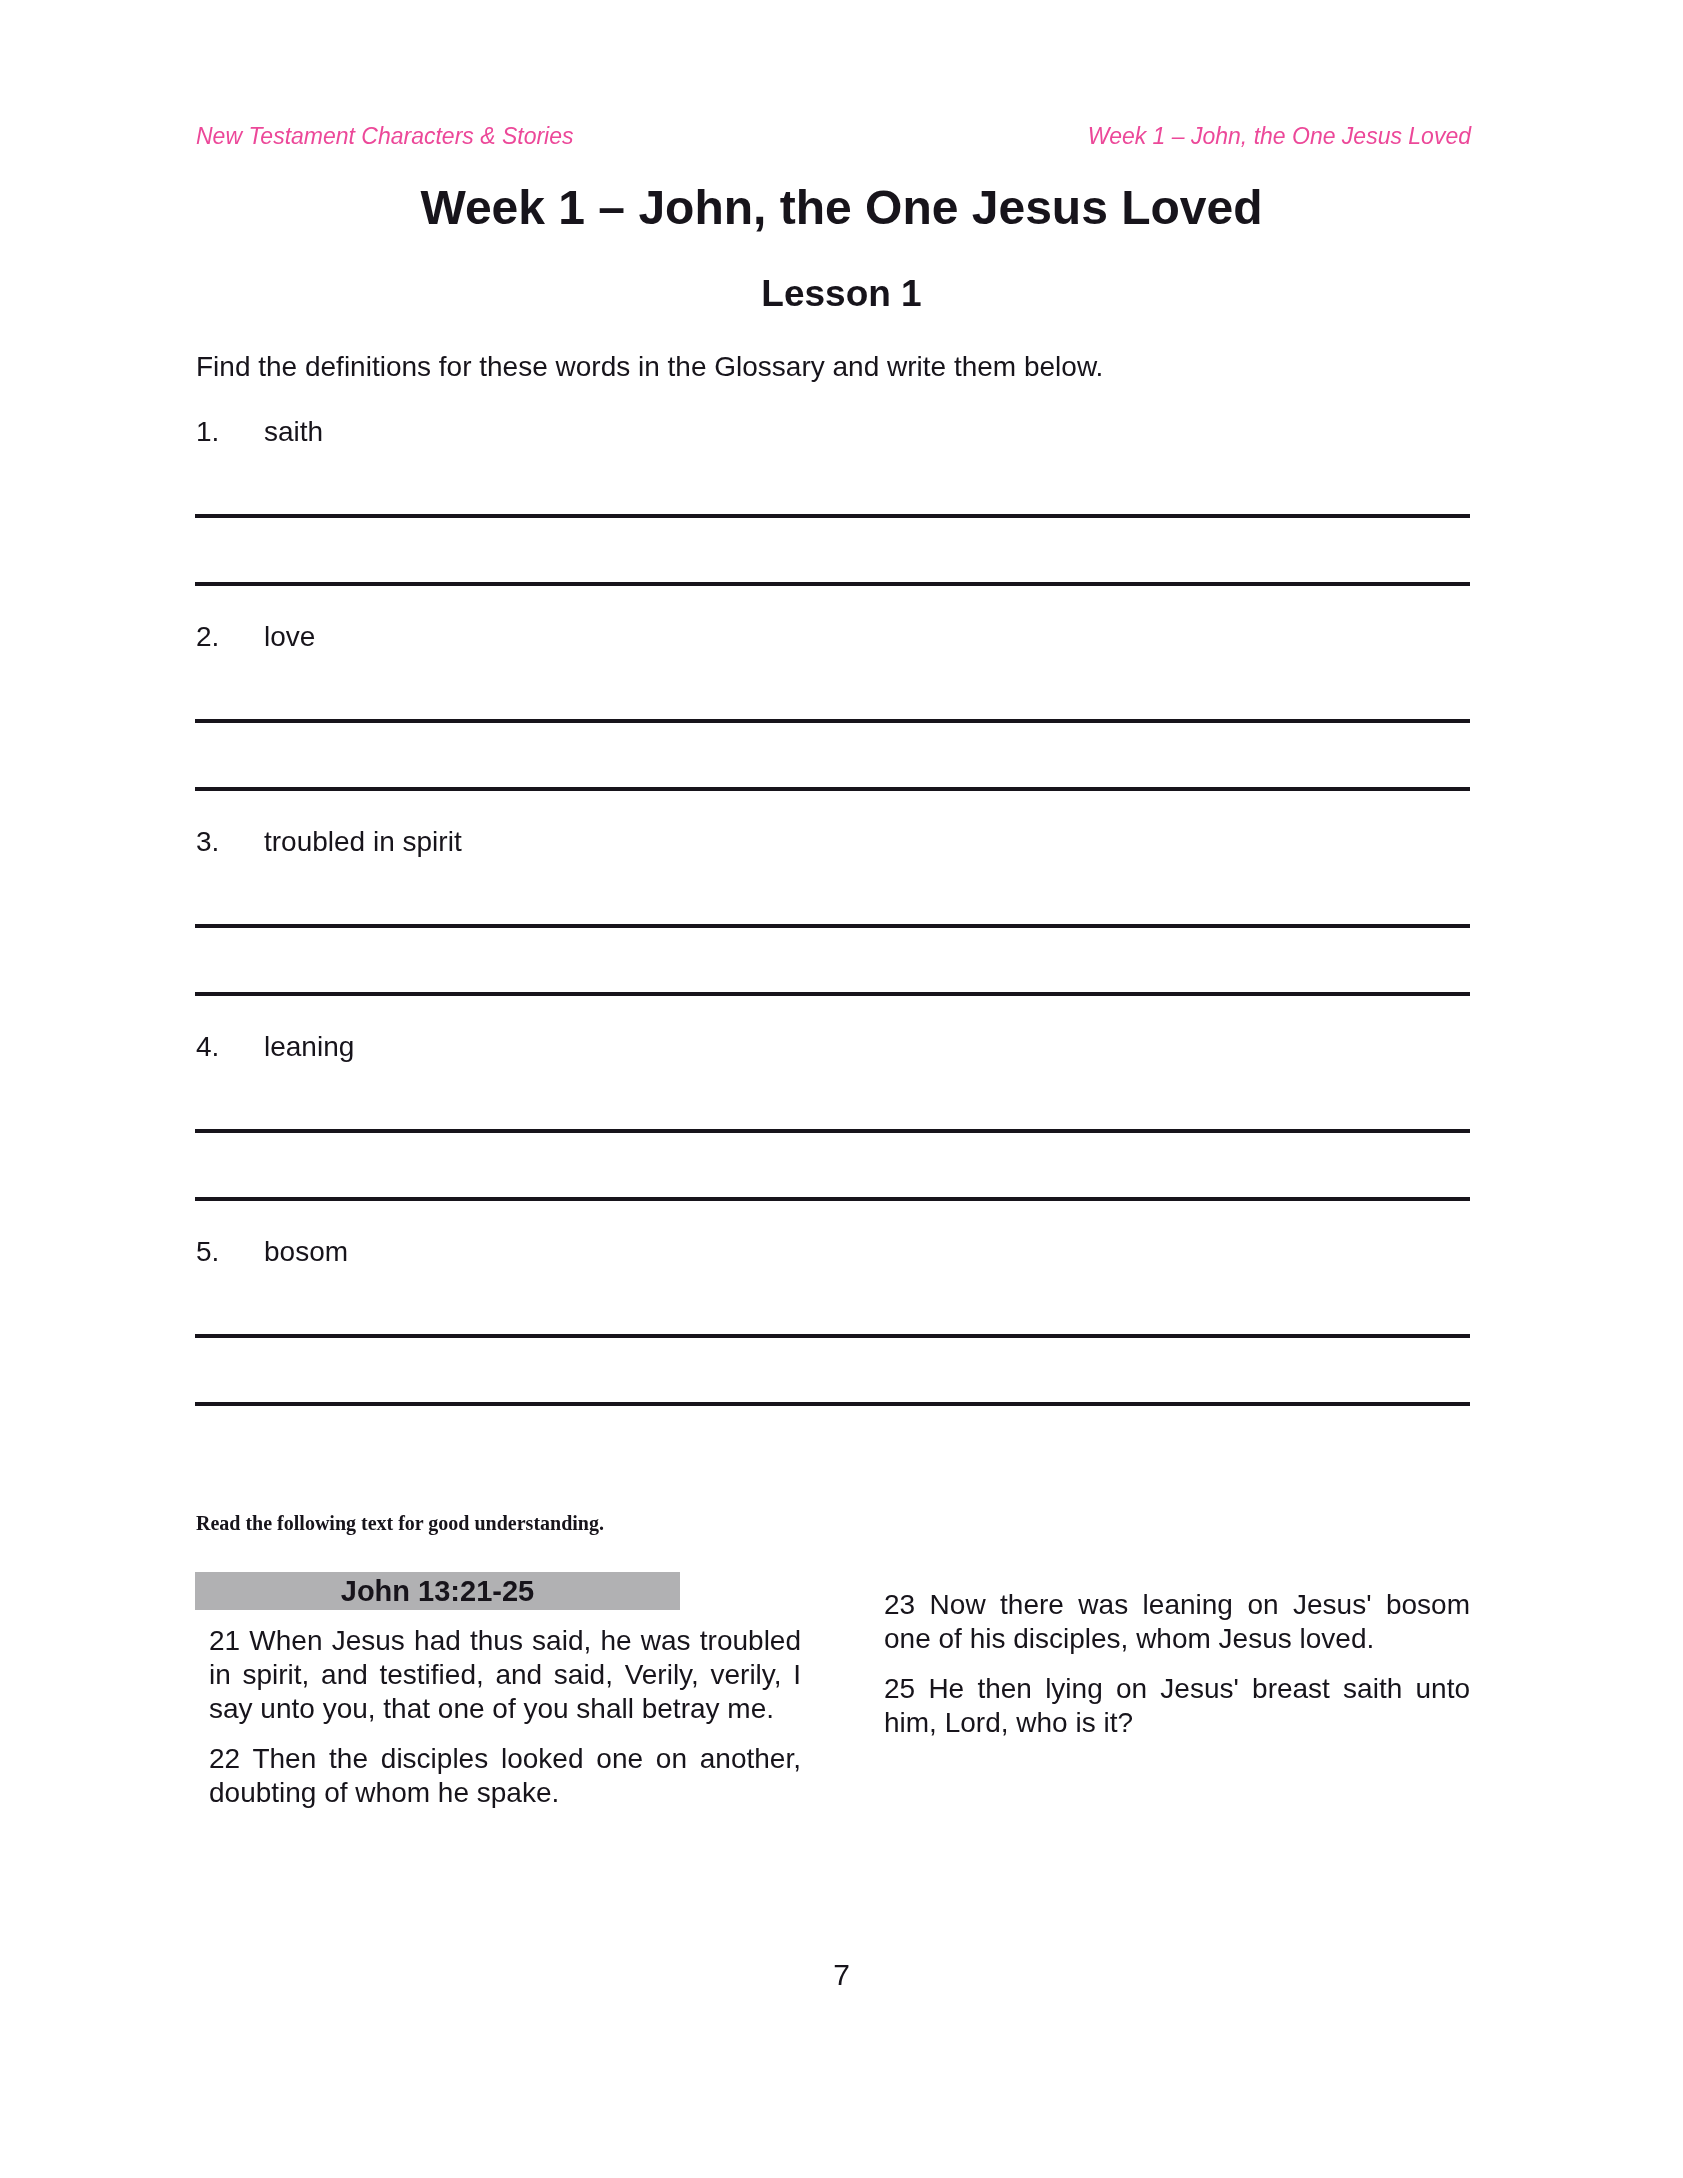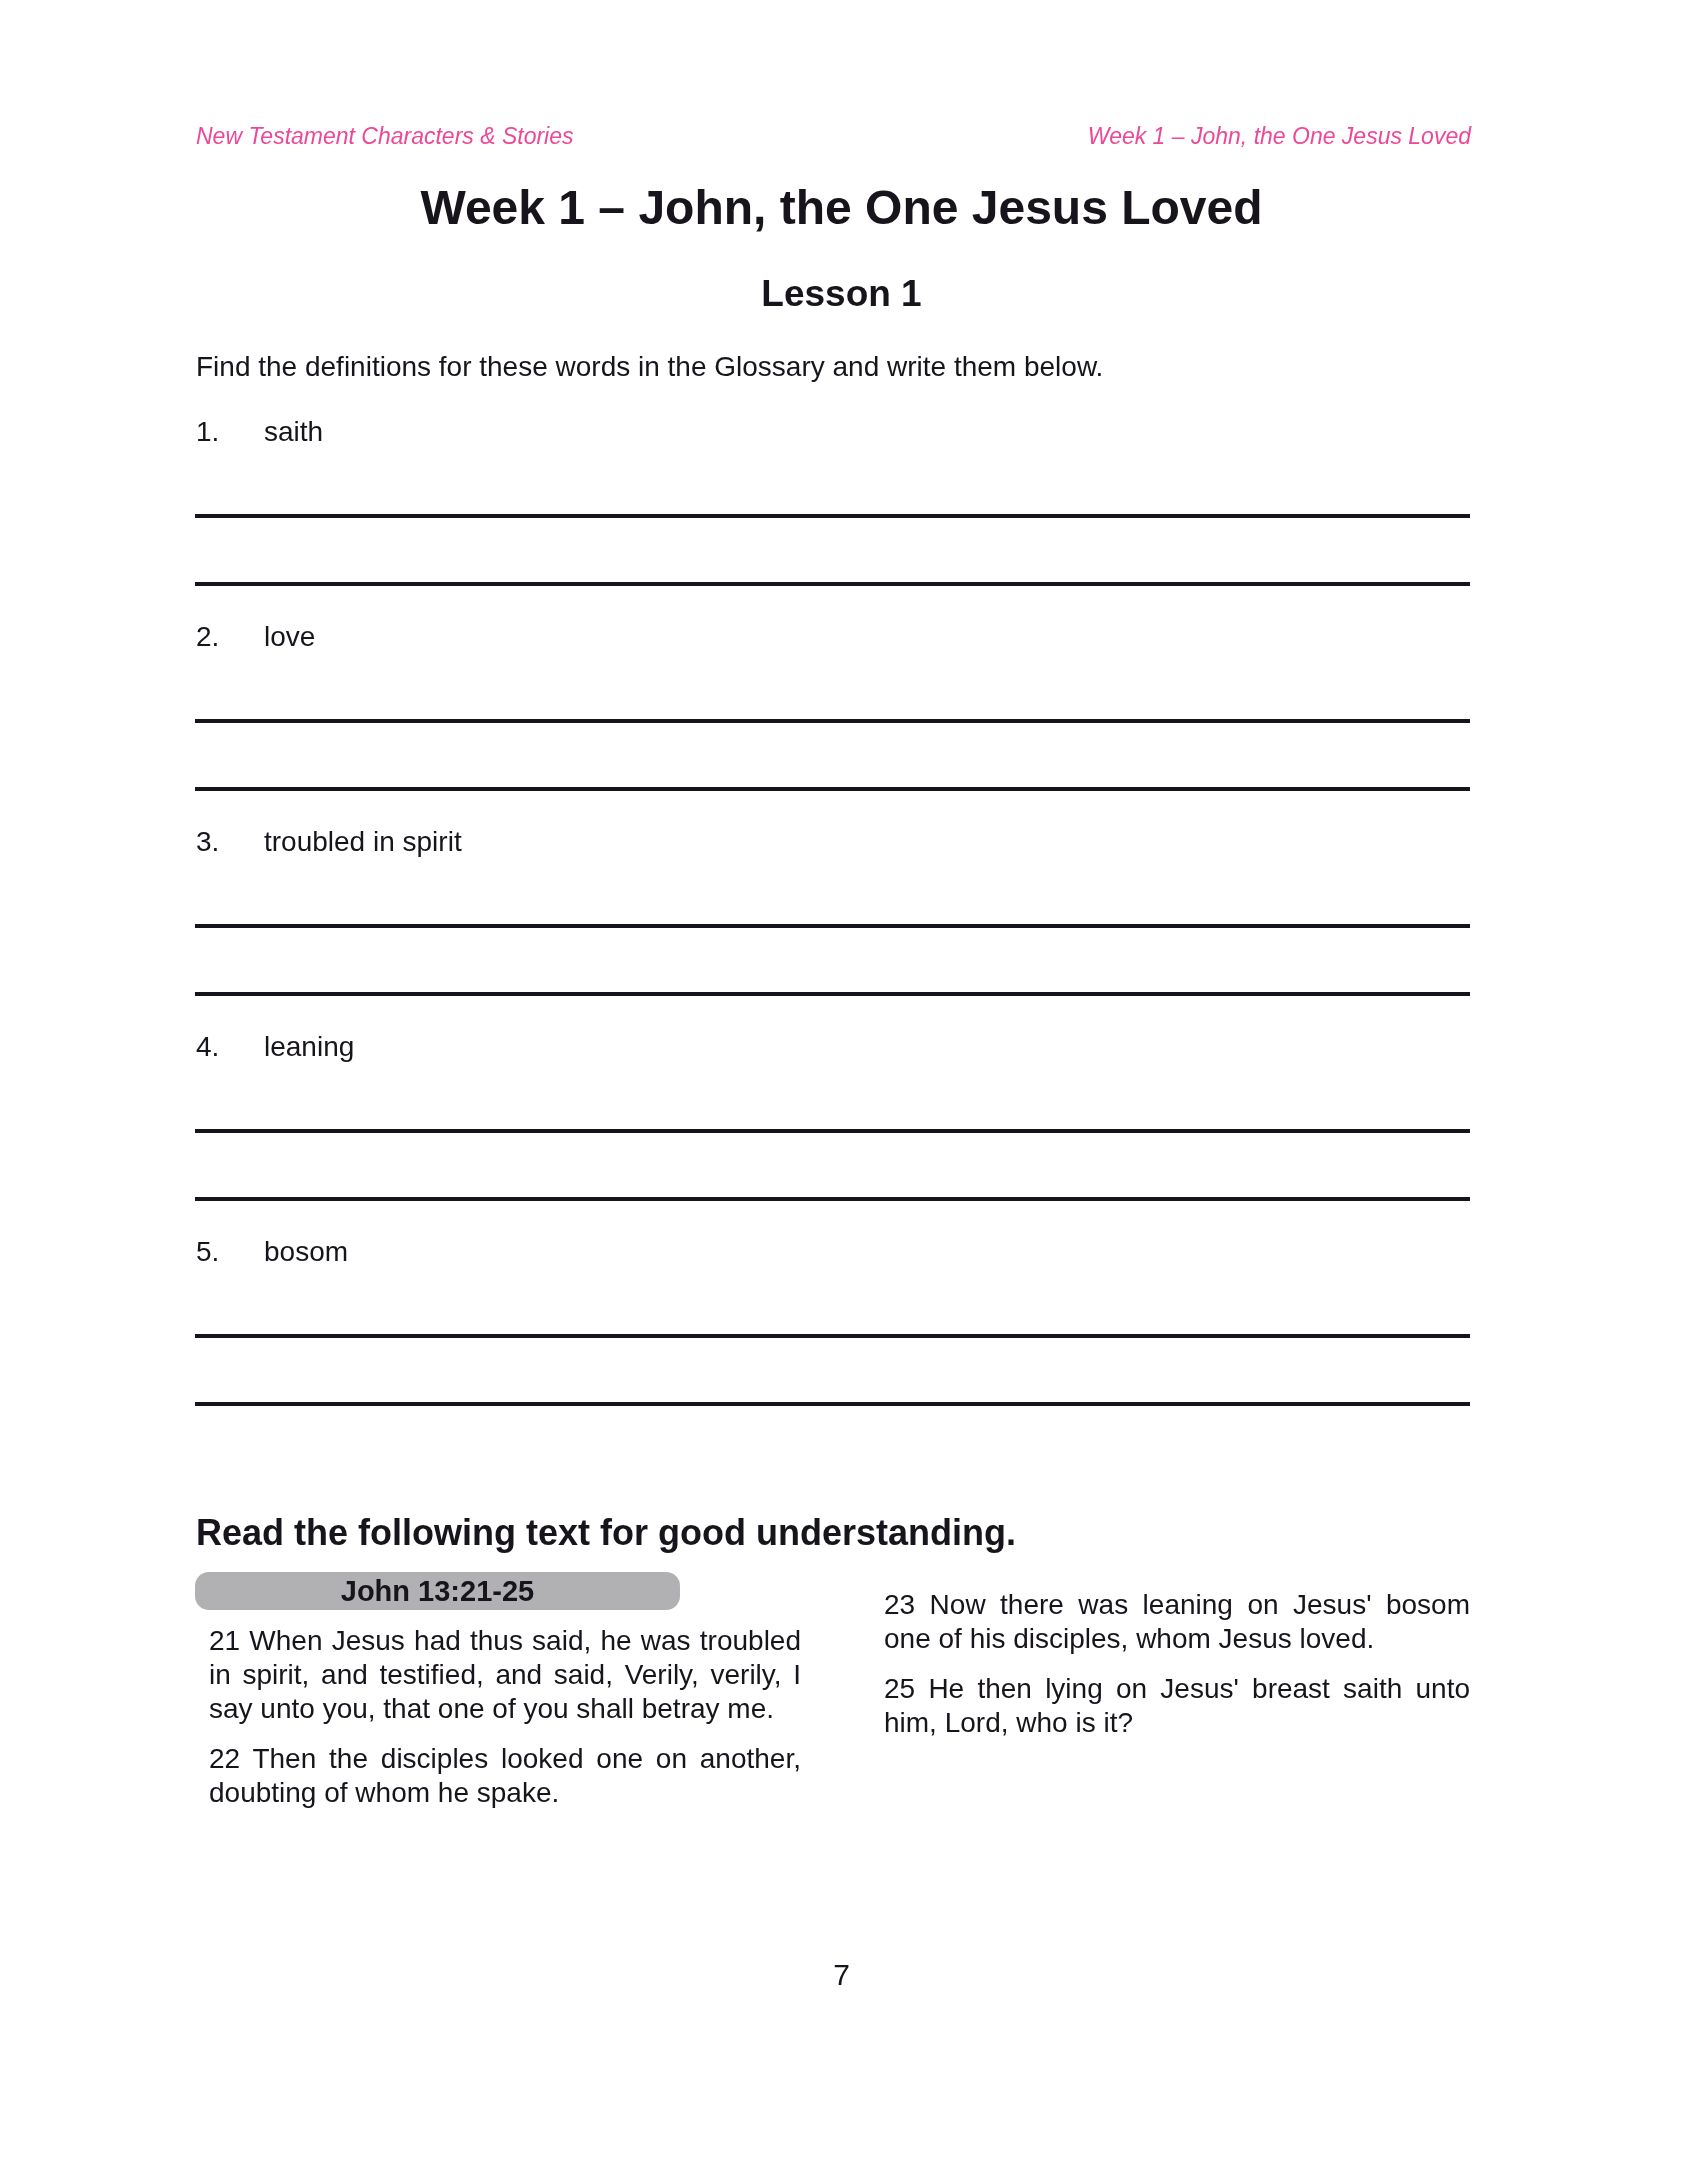--- a/index.html
+++ b/index.html
@@ -8,23 +8,23 @@
   .abs { position:absolute; }
   .hdr { top:123px; font-size:23px; font-style:italic; color:#ec4899; }
   #hdr-left { left:196px; }
   #hdr-right { right:212px; }
   #title { top:180px; left:0; width:1683px; text-align:center; font-size:48px; font-weight:bold; }
   #lesson { top:273px; left:0; width:1683px; text-align:center; font-size:37px; font-weight:bold; }
   #instr1 { top:351px; left:196px; font-size:28px; font-weight:normal; }
   .item-num { font-size:28px; left:196px; }
   .item-word { font-size:28px; left:264px; }
   .rule { left:195px; width:1275px; height:4px; background:#17141b; }
-  #instr2 { top:1512px; left:196px; font-size:36px; font-weight:bold; }
+  #instr2 { top:1512px; left:196px; font-size:20px; font-weight:bold;font-family:Liberation Serif, serif; }
   #ref-bar { top:1572px; left:195px; width:485px; height:38px; background:#b1b1b3;
-             text-align:center; font-size:29px; font-weight:bold; line-height:38px;border-radius:14px; }
+             text-align:center; font-size:29px; font-weight:bold; line-height:38px; }
   .col { font-size:28px; line-height:34px; text-align:justify; }
   .col p { margin:0 0 16px 0; }
   #col-left { top:1624px; left:209px; width:592px; }
   #col-right { top:1572px; left:884px; width:586px;margin-top:16px; }
   #page-num { top:1958px; left:0; width:1683px; text-align:center; font-size:30px; }
 </style>
 </head>
 <body>
 
 <div class="abs hdr" id="hdr-left">New Testament Characters &amp; Stories</div>

